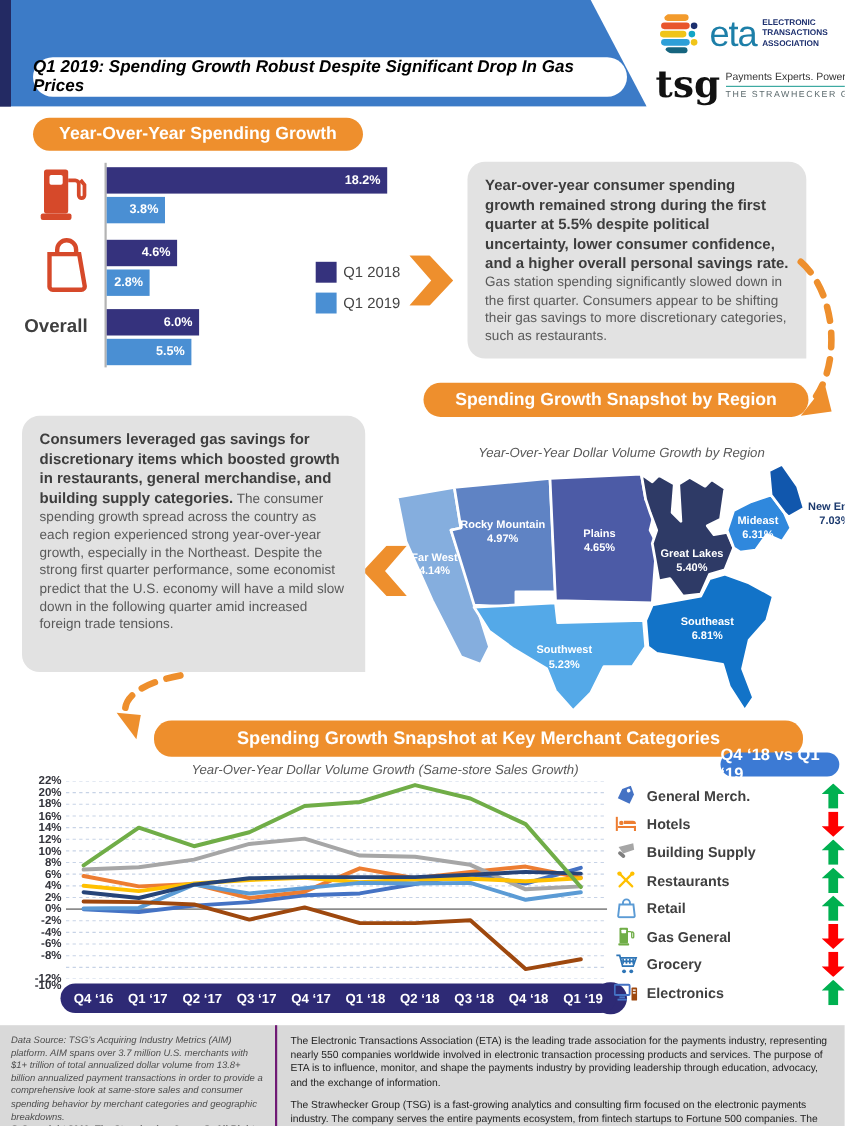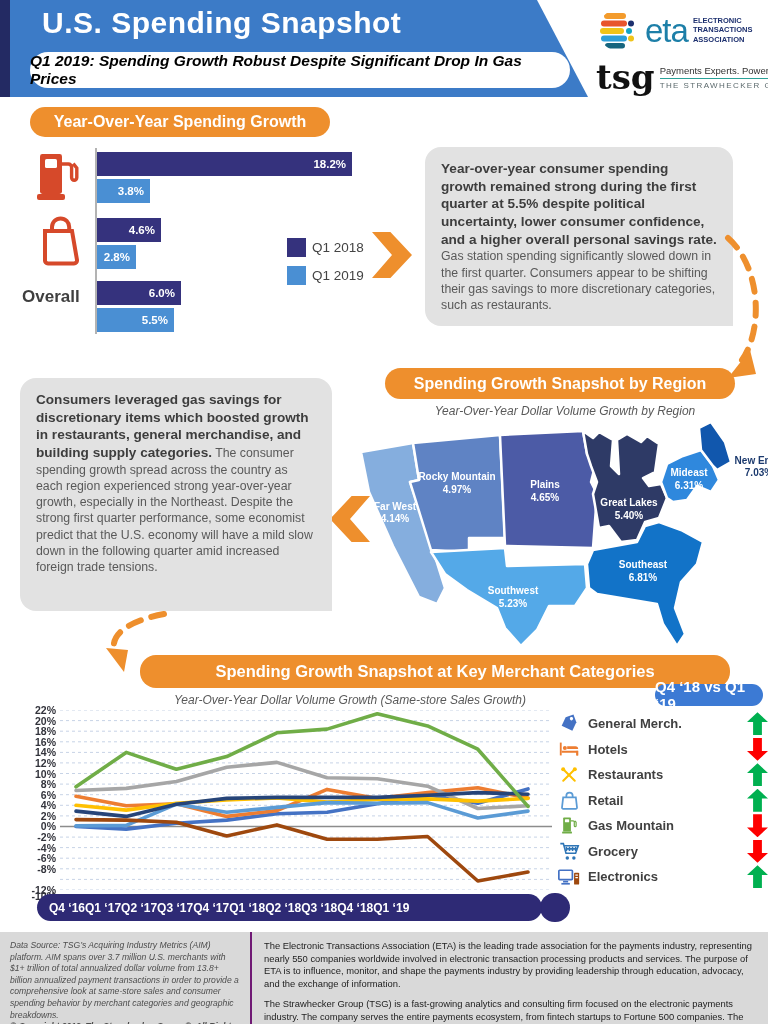--- a/index.html
+++ b/index.html
@@ -23,21 +23,21 @@
   #tsg-block{left:596px;top:56px;width:172px;height:42px;display:flex;align-items:center;gap:5px;}
   #tsg-word{font-family:"DejaVu Serif",serif;font-size:34px;font-weight:bold;color:#111;line-height:.9;}
   #tsg-tagline{font-size:9.5px;color:#333;margin-bottom:2px;white-space:nowrap;}
   #tsg-org{font-size:8px;color:#5c6a6d;letter-spacing:1.4px;border-top:1px solid #2aa198;
            padding-top:2px;white-space:nowrap;}
 
   
   .sec-pill{background:#ee8f2d;border-radius:16px;color:#fff;font-weight:bold;
             display:flex;align-items:center;justify-content:center;}
   #yoy-pill{left:30px;top:107px;width:300px;height:30px;font-size:16px;}
-  #region-pill{left:385px;top:368px;width:350px;height:31px;font-size:16px;text-align:center;}
+  #region-pill{left:385px;top:348px;width:350px;height:31px;font-size:16px;text-align:center;}
   #merchant-pill{left:140px;top:655px;width:590px;height:33px;font-size:16.5px;}
 
   
   #bar-axis{left:95px;top:148px;width:2px;height:186px;background:#b3b3b3;}
   #bar-area{left:97px;top:148px;width:270px;height:186px;}
   .bar{position:absolute;left:0;height:24px;display:flex;align-items:center;justify-content:flex-end;}
   .bar.s2018{background:#35327d;}
   .bar.s2019{background:#4a8fd3;}
   .bar span{color:#fff;font-weight:bold;font-size:11.5px;padding-right:6px;}
   #overall-label{left:22px;top:287px;font-size:17px;font-weight:bold;color:#3f3f3f;}
@@ -62,22 +62,22 @@
   #region-sub{left:395px;top:404px;width:340px;text-align:center;font-size:12px;font-style:italic;color:#595959;}
   #us-map{left:345px;top:418px;}
   .mlbl{font-size:10px;font-weight:bold;fill:#fff;text-anchor:middle;}
   .mlbl.dk{fill:#1c3a6e;}
 
   
   #merchant-sub{left:95px;top:693px;width:510px;text-align:center;font-size:12px;font-style:italic;color:#595959;}
   #y-labels{left:16px;top:710px;width:40px;height:180px;}
   .ylab{position:absolute;right:0;font-size:10.5px;color:#33343c;font-weight:bold;}
   #line-plot{left:60px;top:710px;}
-  #x-axis-pill{left:37px;top:894px;width:505px;height:27px;background:#2e2a75;border-radius:14px;
-               display:flex;align-items:center;justify-content:flex-start;padding:0 12px;box-sizing:border-box;}
+  #x-axis-pill{left:55px;top:894px;width:505px;height:27px;background:#2e2a75;border-radius:14px;
+               display:flex;align-items:center;justify-content:space-between;padding:0 12px;box-sizing:border-box;}
   #x-axis-pill span{color:#fff;font-weight:bold;font-size:12px;white-space:nowrap;}
 
   #cmp-pill{left:655px;top:684px;width:108px;height:22px;background:#3c7ad4;border-radius:11px;
             display:flex;align-items:center;justify-content:center;color:#fff;font-weight:bold;font-size:15px;}
   #cat-legend{left:558px;top:711px;width:210px;}
   .cat-row{display:flex;align-items:center;height:25.5px;gap:8px;}
   .cat-ico{width:22px;height:22px;flex:0 0 auto;display:flex;align-items:center;justify-content:center;}
   .cat-row .lbl{font-size:13px;font-weight:bold;color:#404040;flex:1;}
   .trend-arrow{width:21px;height:23px;flex:0 0 auto;}
   .trend-arrow.up{background:#00b050;clip-path:polygon(50% 0,100% 42%,71% 42%,71% 100%,29% 100%,29% 42%,0 42%);}
@@ -94,21 +94,20 @@
   #footer-right p{margin:0 0 8px 0;}
 
   .dash-arrow path{fill:none;stroke:#ee8f2d;stroke-width:6;stroke-linecap:round;stroke-dasharray:13 11;}
   .dash-arrow polygon{fill:#ee8f2d;}
 </style>
 </head>
 <body>
 
 <div class="abs" id="navy-strip"></div>
 <div class="abs" id="blue-band">
-  <div class="abs" id="page-title">U.S. Spending Snapshot</div>
   <div class="abs" id="subtitle-pill">
     <span>Q1 2019: Spending Growth Robust Despite Significant Drop In Gas Prices</span>
   </div>
 </div>
 
 <div class="abs" id="eta-block">
   <div id="eta-icon">
     <svg width="42" height="42" viewBox="0 0 42 42">
       <circle cx="21" cy="21" r="21" fill="#fff"></circle>
       <g>
@@ -340,20 +339,30 @@
             <rect x="20" y="14" width="2" height="5"></rect>
           </g>
         </svg>
     </div>
     <div class="lbl">Hotels</div>
     <div class="trend-arrow down"></div>
   </div>
   <div class="cat-row">
     <div class="cat-ico">
       <svg width="20" height="20" viewBox="0 0 24 24">
+          <path d="M4 6 L20 2 L21 9 L9 13 Z" fill="#a6a6a6"></path>
+          <rect x="3" y="12" width="9" height="4" rx="2" transform="rotate(40 7 14)" fill="#7f7f7f"></rect>
+        </svg>
+    </div>
+    <div class="lbl">Building Supply</div>
+    <div class="trend-arrow up"></div>
+  </div>
+  <div class="cat-row">
+    <div class="cat-ico">
+      <svg width="20" height="20" viewBox="0 0 24 24">
           <g fill="#ffc000">
             <rect x="10.8" y="1" width="2.4" height="22" rx="1.2" transform="rotate(45 12 12)"></rect>
             <rect x="10.8" y="1" width="2.4" height="22" rx="1.2" transform="rotate(-45 12 12)"></rect>
             <circle cx="5" cy="5" r="2.4"></circle>
             <circle cx="19" cy="5" r="2.4"></circle>
           </g>
         </svg>
     </div>
     <div class="lbl">Restaurants</div>
     <div class="trend-arrow up"></div>
@@ -370,21 +379,21 @@
   </div>
   <div class="cat-row">
     <div class="cat-ico">
       <svg width="19" height="19" viewBox="0 0 24 27">
           <rect x="3" y="2" width="11" height="20" rx="1.2" fill="#70ad47"></rect>
           <rect x="5.5" y="4.5" width="6" height="4.5" rx="0.8" fill="#fff"></rect>
           <path d="M14 7 h3.2 a1.6 1.6 0 0 1 1.6 1.6 v5.2 a1.3 1.3 0 0 0 2.6 0 V9 l-1.8-2.2" fill="none" stroke="#70ad47" stroke-width="1.7"></path>
           <rect x="1.5" y="22" width="14" height="3" rx="1" fill="#70ad47"></rect>
         </svg>
     </div>
-    <div class="lbl">Gas Mountain</div>
+    <div class="lbl">Gas General</div>
     <div class="trend-arrow down"></div>
   </div>
   <div class="cat-row">
     <div class="cat-ico">
       <svg width="21" height="21" viewBox="0 0 24 24">
           <g stroke="#2e75b6" fill="none" stroke-width="1.8">
             <path d="M1.5 3 H5 l3 11 h11 l3 -8.5 H6.5"></path>
             <path d="M8.5 6.5 v5 M12 6.5 v5 M15.5 6.5 v5 M19 6.5 v5 M7.5 9 h13"></path>
           </g>
           <circle cx="9.5" cy="19.5" r="2" fill="#2e75b6"></circle>

